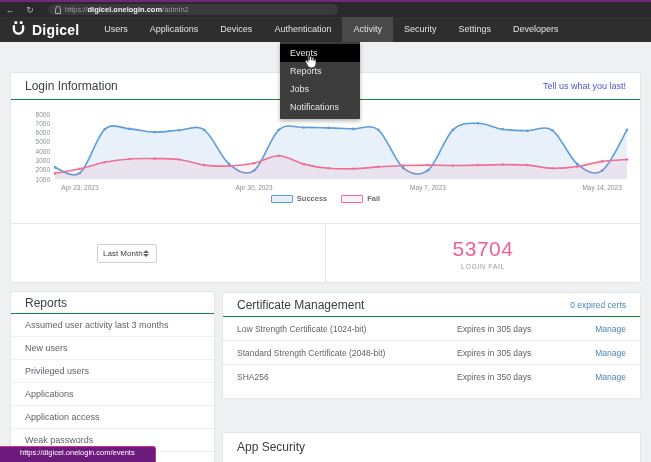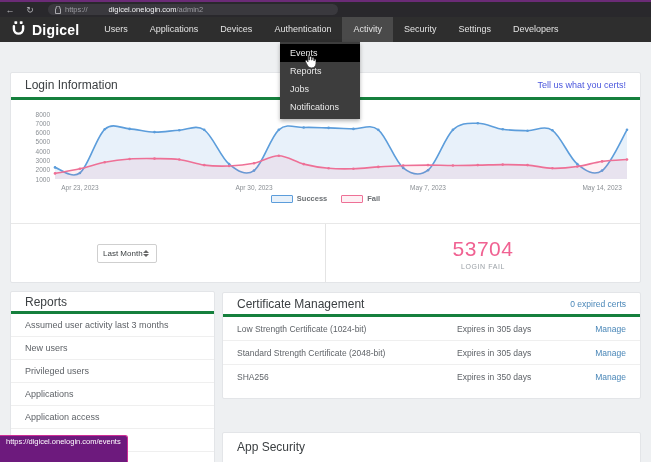--- a/index.html
+++ b/index.html
@@ -6,39 +6,39 @@
   html,body { background:#555; }
   body { font-family:"Liberation Sans", sans-serif; }
   .screen{ position:relative; width:651px; height:462px; overflow:hidden; background:#eef0f2; margin:0 auto; }
 
   
   .browser-bar{ position:absolute; top:0; left:0; width:651px; height:17px; background:#29282c; border-top:2px solid #6b2b77; display:flex; align-items:center; }
   .b-icon{ color:#b6b6ba; font-size:9px; width:20px; text-align:center; cursor:default; }
   .url-pill{ display:flex; align-items:center; gap:4px; background:#3a393e; border-radius:6px; height:11px; width:290px; margin-left:8px; padding:0 7px; }
   .lock-icon svg{ display:block; }
   .url-text{ font-size:7.5px; color:#9b9ba1; white-space:nowrap; }
-  .url-text b{ color:#f2f2f4; font-weight:normal;padding-left:21px; }
+  .url-text b{ color:#f2f2f4; font-weight:bold; }
 
   
   .nav-bar{ position:absolute; top:17px; left:0; width:651px; height:25px; background:#2e2e2e; display:flex; align-items:center; }
   .brand{ display:flex; align-items:center; gap:5px; padding:0 8px 0 10px;text-align:center; }
   .brand-name{ color:#ffffff; font-size:14px; font-weight:bold; letter-spacing:.2px; }
   .nav-items{ display:flex; height:25px; margin-left:6px; }
   .nav-item{ height:25px; line-height:25px; padding:0 11px; font-size:9px; color:#e3e3e3; cursor:pointer; }
   .nav-item.active{ background:#4a4a4a; }
 
   
   .dropdown{ position:absolute; top:42px; left:280px; width:80px; background:#3d3d3d; z-index:20; box-shadow:0 2px 4px rgba(0,0,0,.3); padding:2px 0 3px 0; }
   .dropdown-item{ height:18px; line-height:18px; padding-left:10px; font-size:9px; color:#e8e8e8; cursor:pointer; }
   .dropdown-item.hover{ background:#000000; }
   .cursor-hand{ position:absolute; top:53px; left:303px; z-index:30; pointer-events:none; }
 
   
   .card{ position:absolute; background:#ffffff; border:1px solid #e3e5e8; border-radius:2px; }
-  .card-header{ height:27px; display:flex; align-items:center; justify-content:space-between; padding:0 14px; border-bottom:3px solid #15803d; }
+  .card-header{ height:27px; display:flex; align-items:center; justify-content:space-between; padding:0 14px; border-bottom:1px solid #15803d; }
   .card-title{ font-size:12px; color:#3c4043; }
   .link{ cursor:pointer; text-decoration:none; }
   .feedback-link{ font-size:9px; color:#4a56dd; }
   .cert-link{ font-size:8.5px; color:#4a87b8; }
 
   
   .login-card{ top:72px; left:10px; width:631px; height:211px; }
   .chart-wrap{ position:absolute; top:33px; left:4px; width:625px; height:88px; }
   .chart-wrap svg{ display:block; }
   .tick{ fill:#8a8f94; font-size:6.5px; font-family:"Liberation Sans", sans-serif; }
@@ -70,21 +70,21 @@
   .cert-row:last-child{ border-bottom:none; }
   .cert-name{ width:220px; font-size:8.5px; color:#5f6368; }
   .cert-expires{ flex:1; font-size:8.5px; color:#5f6368; }
   .cert-manage{ font-size:8.5px; color:#4a87b8; }
 
   
   .appsec-card{ top:432px; left:222px; width:419px; height:40px; }
   .appsec-card .card-header{ border-bottom:none; }
 
   
-  .status-tooltip{ position:absolute; left:0; bottom:0; height:27px; line-height:11px; background:#6d1a7d; border:1px solid #cf2e96; border-left:none; border-bottom:none; border-radius:0 3px 0 0; padding:0 6px; font-size:7.5px; color:#ffffff; z-index:40; }
+  .status-tooltip{ position:absolute; left:0; bottom:0; height:16px; line-height:11px; background:#6d1a7d; border:1px solid #cf2e96; border-left:none; border-bottom:none; border-radius:0 3px 0 0; padding:0 20px; font-size:7.5px; color:#ffffff; z-index:40; }
 </style>
 </head>
 <body>
 
 <div class="screen">
 
   <div class="browser-bar">
     <span class="b-icon">←</span>
     <span class="b-icon">↻</span>
     <div class="url-pill">
@@ -128,21 +128,21 @@
   </div>
   <div class="cursor-hand">
     <svg width="13" height="16" viewBox="0 0 17 22">
       <path d="M6 1.6c.9 0 1.6.7 1.6 1.6v6.4l1-.1V5.9c0-.7.6-1.2 1.3-1.2s1.2.5 1.2 1.2v3.8l1-.1V7.2c0-.6.5-1.1 1.2-1.1.6 0 1.1.5 1.1 1.1v3.3h.9v-1c0-.6.5-1 1-1 .6 0 1.1.4 1.1 1v4.7c0 3.6-2.3 6.3-6 6.3-3.2 0-4.8-1.6-6.1-4.2-1-2-2.2-4.6-2.2-4.6-.3-.7 0-1.4.8-1.6.6-.2 1.2.1 1.6.7l.9 1.6V3.2c0-.9.7-1.6 1.6-1.6z" fill="#ffffff" stroke="#3a3a3a" stroke-width="1"></path>
     </svg>
   </div>
 
   <div class="card login-card">
     <div class="card-header">
       <span class="card-title">Login Information</span>
-      <a class="link feedback-link">Tell us what you certs!</a>
+      <a class="link feedback-link">Tell us what you last!</a>
     </div>
     <div class="chart-wrap">
       <svg id="chart-svg" width="625" height="88">
           <text class="tick" x="35" y="75.5" text-anchor="end">1000</text>
           <text class="tick" x="35" y="66.2" text-anchor="end">2000</text>
           <text class="tick" x="35" y="56.9" text-anchor="end">3000</text>
           <text class="tick" x="35" y="47.6" text-anchor="end">4000</text>
           <text class="tick" x="35" y="38.4" text-anchor="end">5000</text>
           <text class="tick" x="35" y="29.1" text-anchor="end">6000</text>
           <text class="tick" x="35" y="19.8" text-anchor="end">7000</text>

